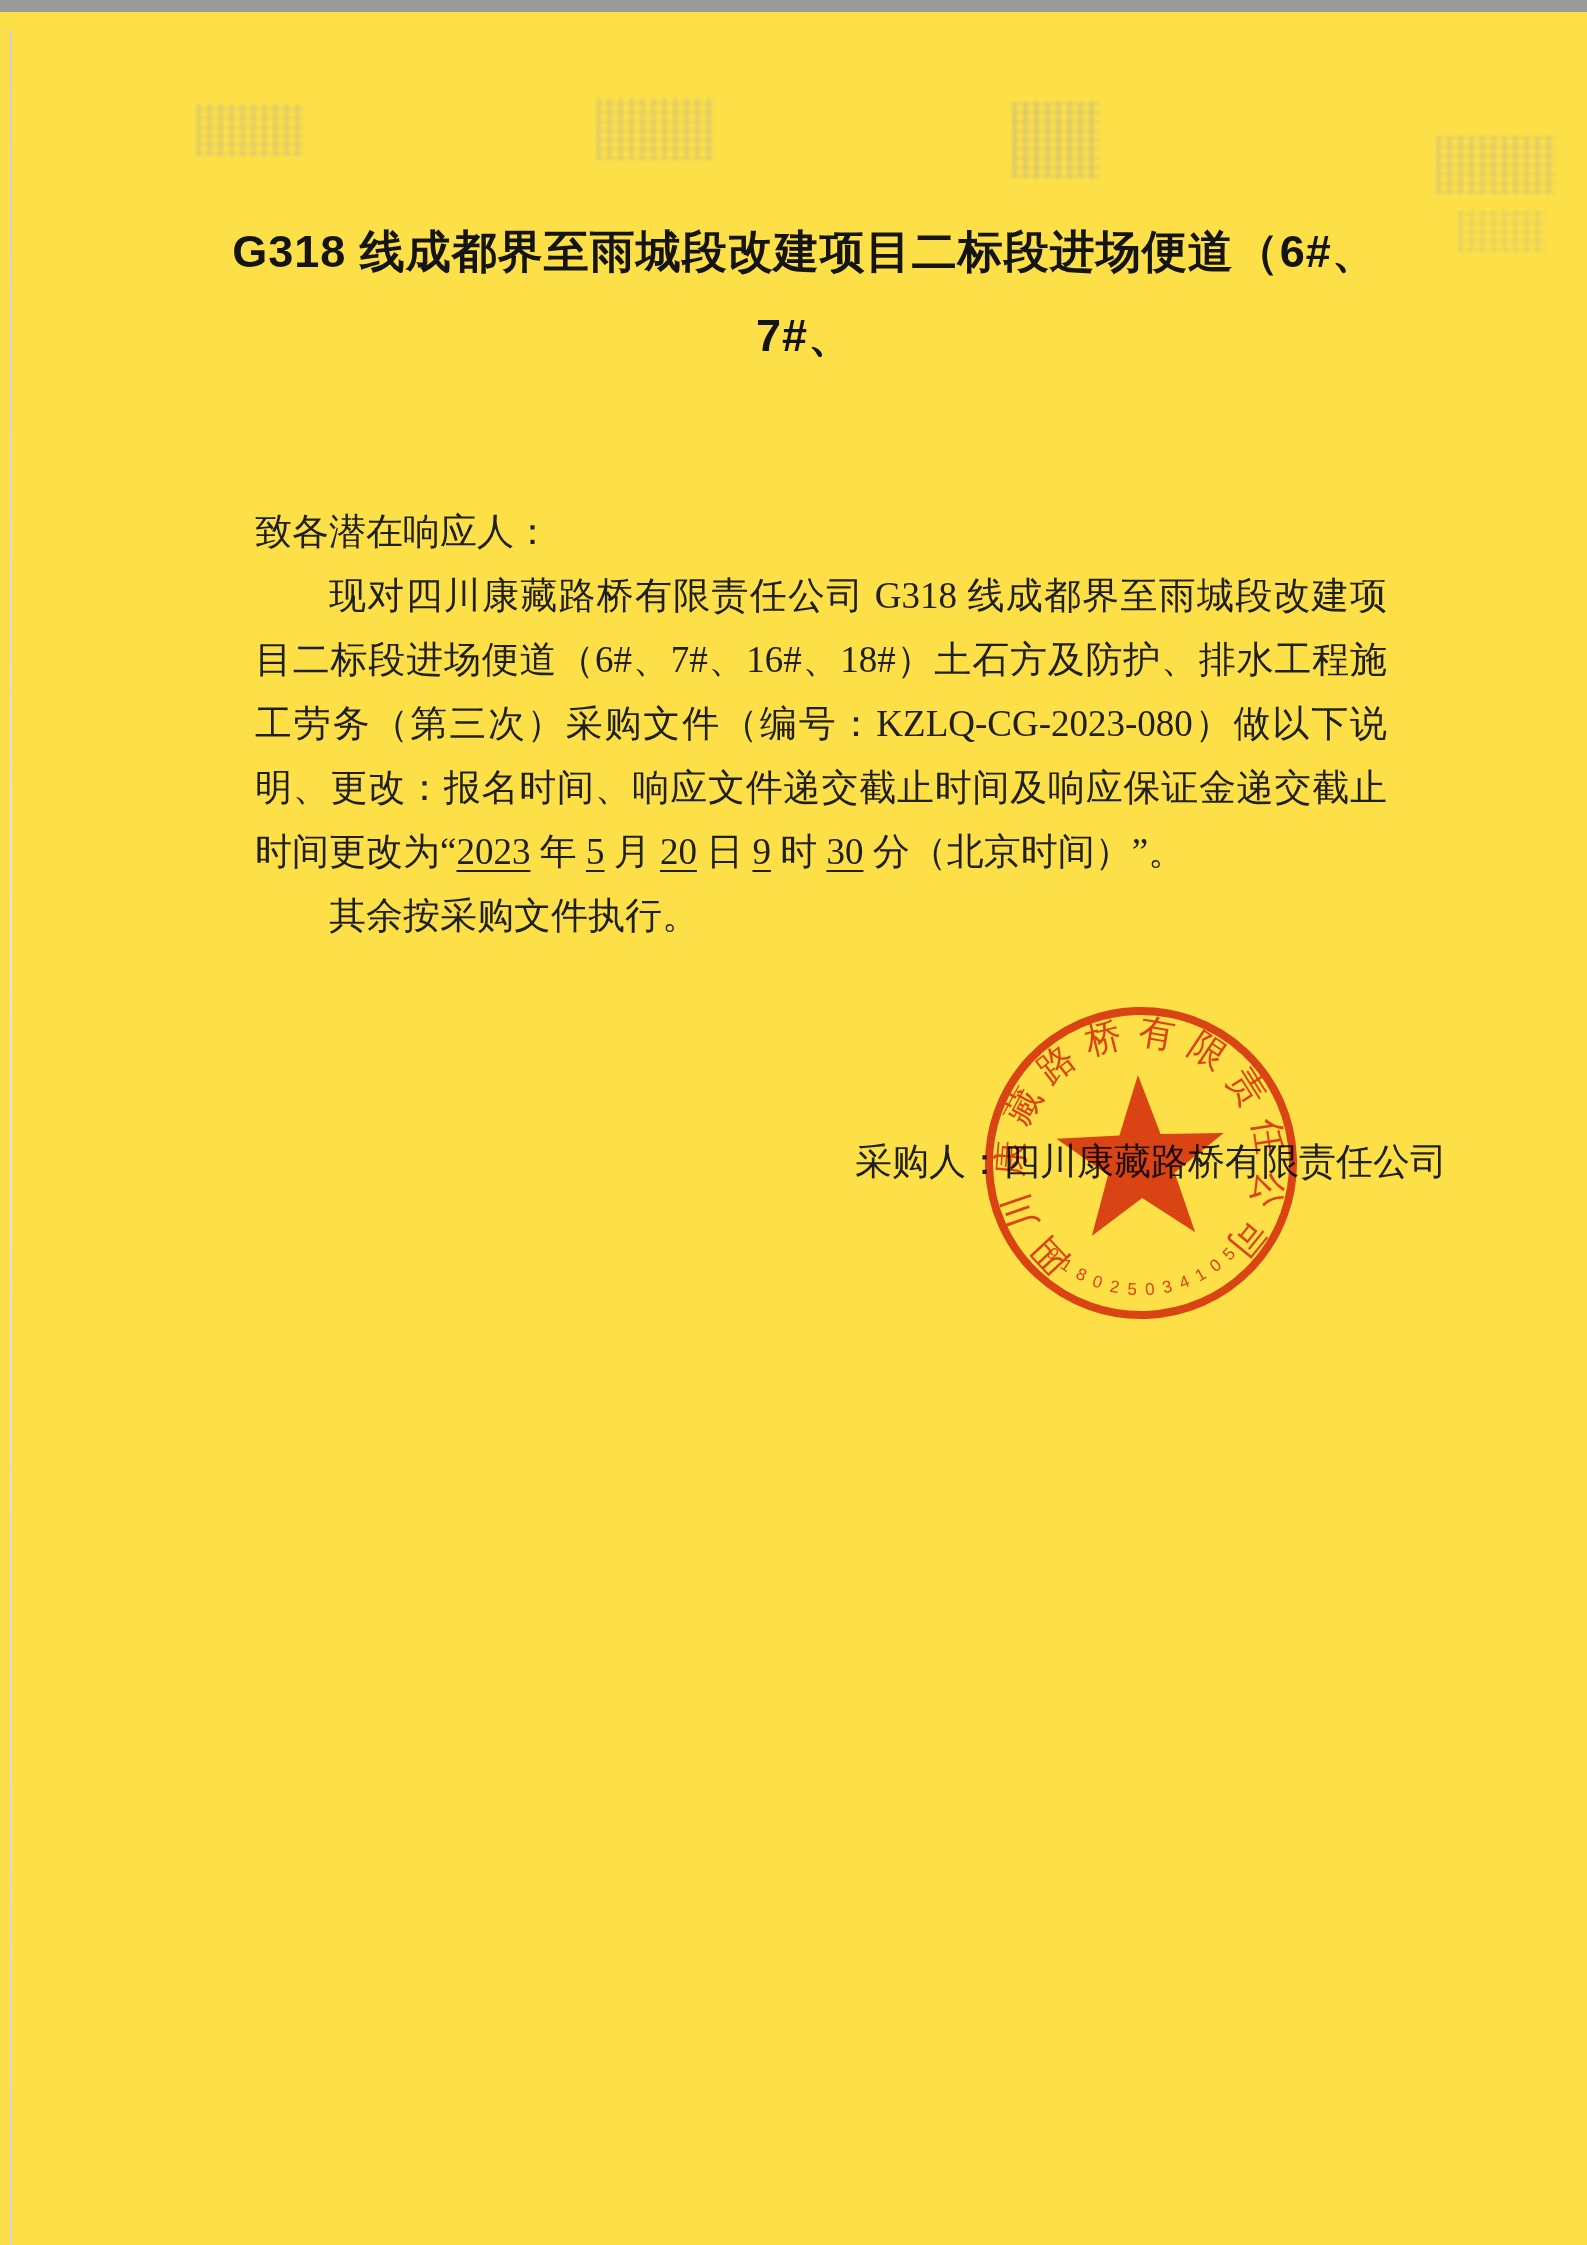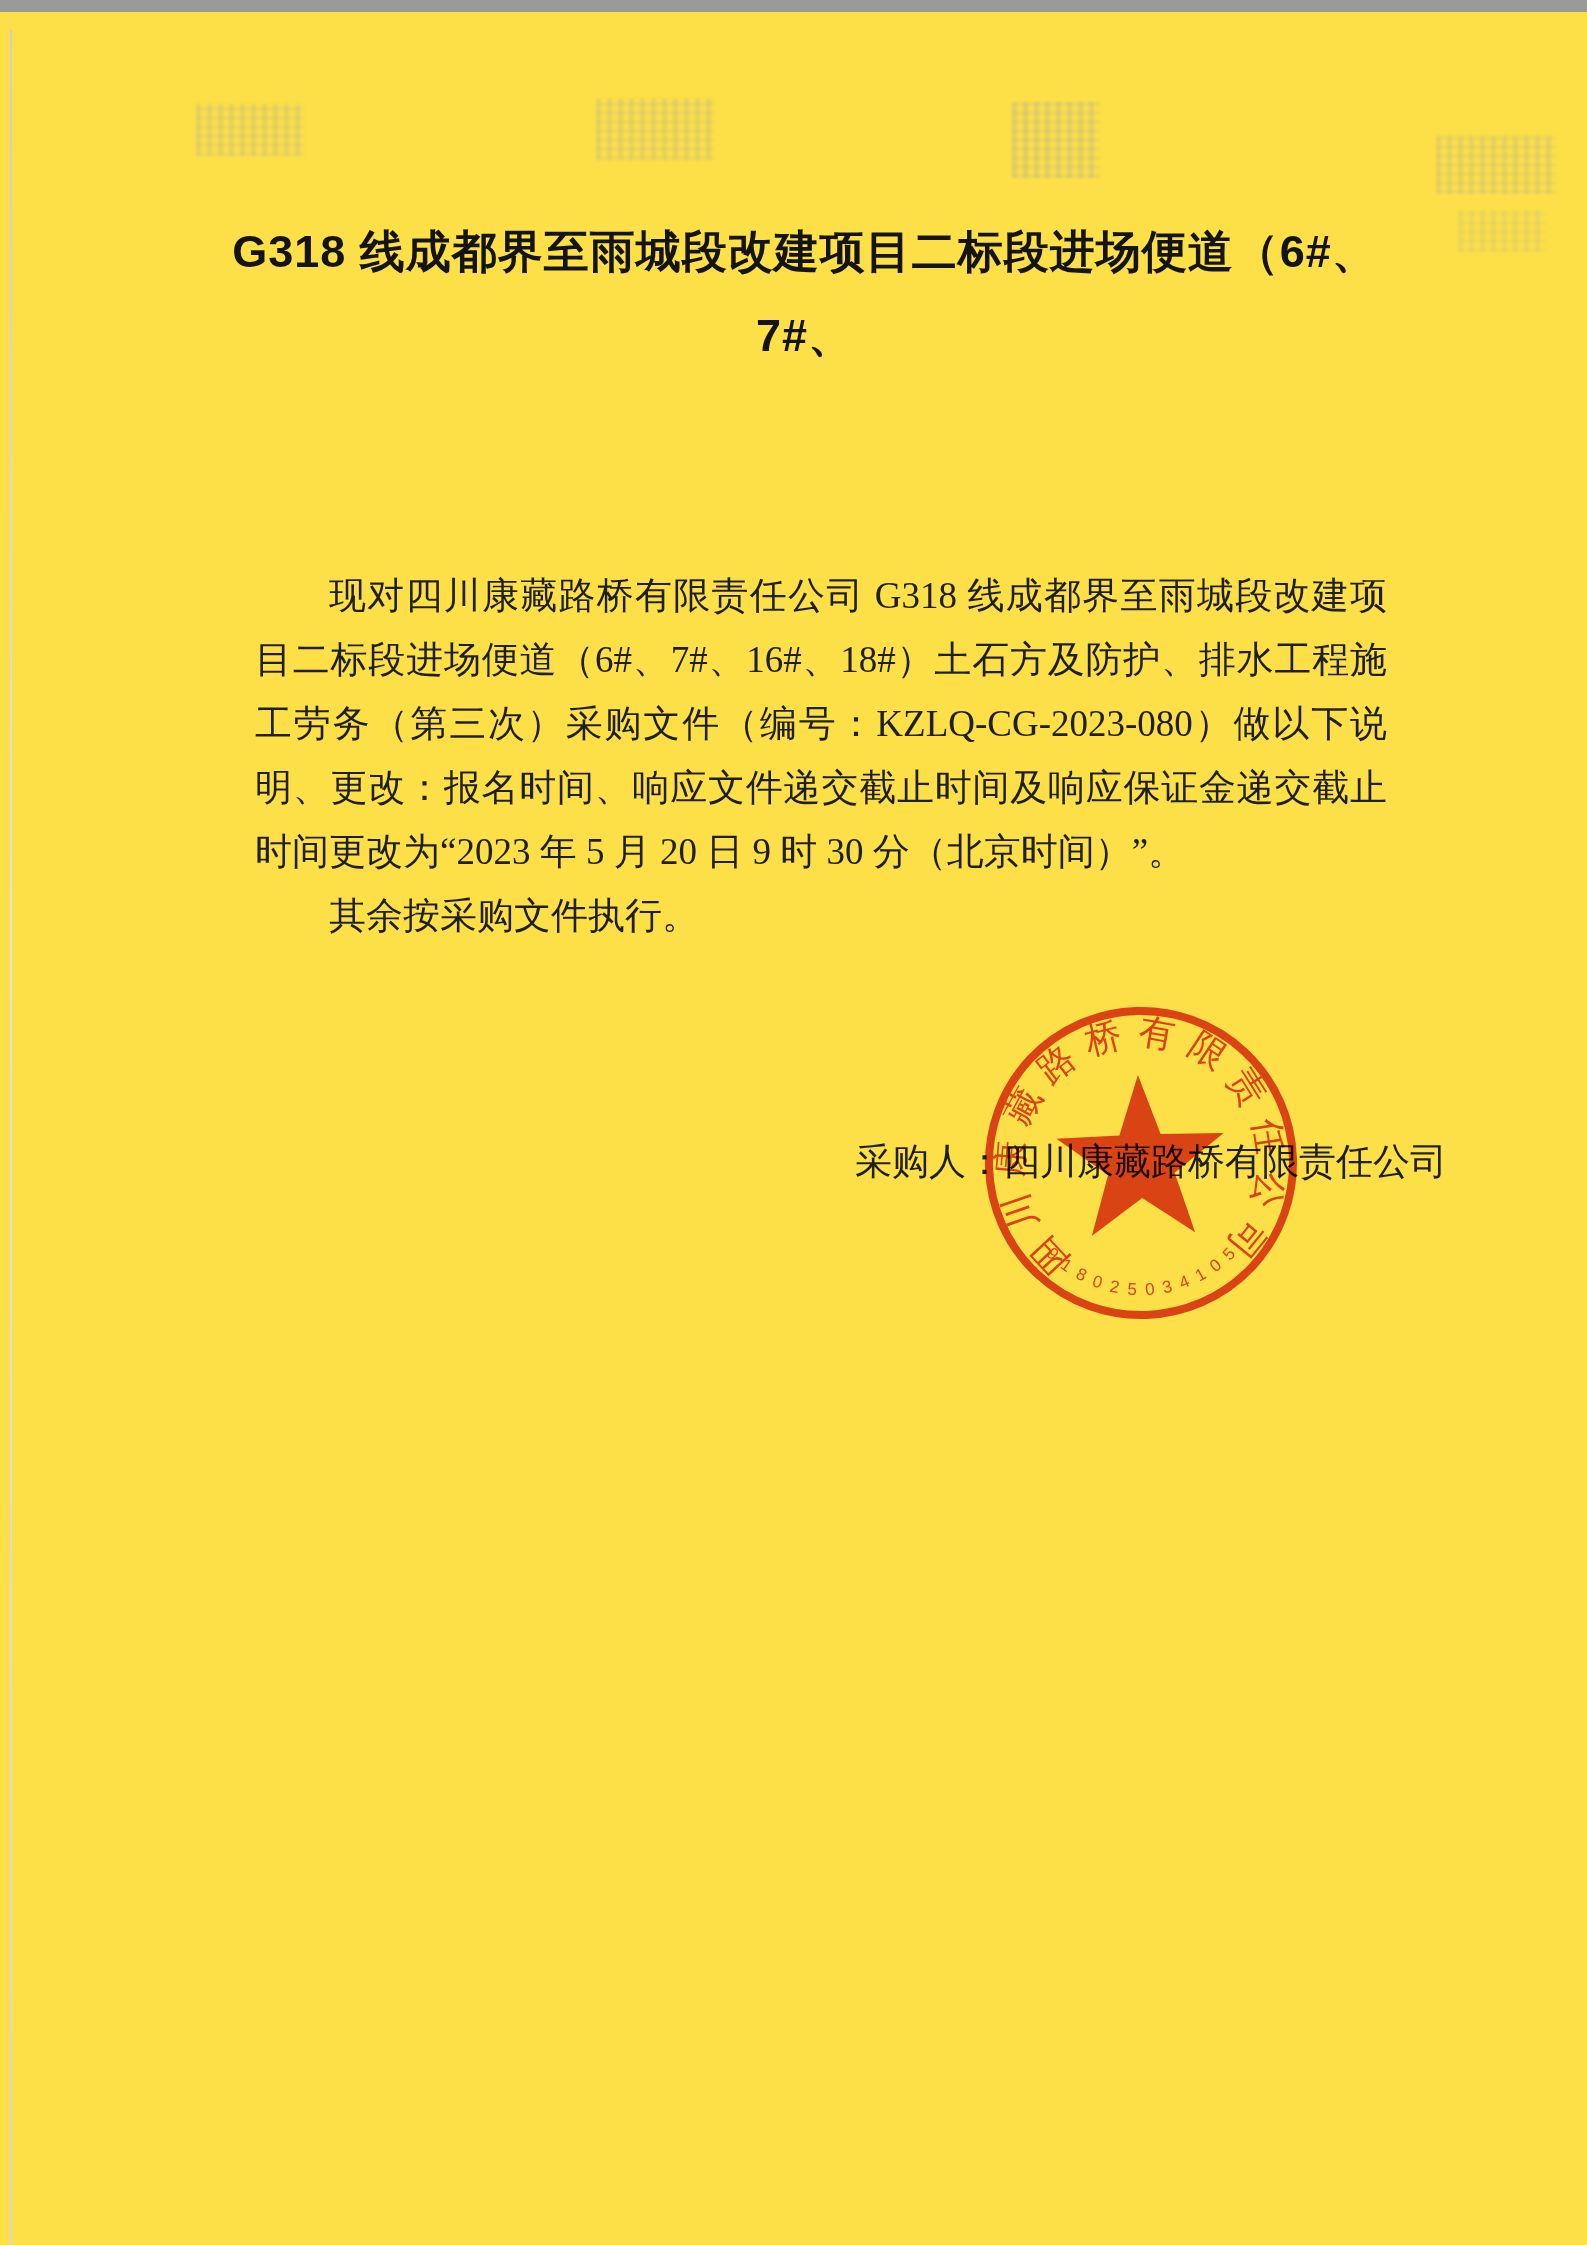--- a/index.html
+++ b/index.html
@@ -45,20 +45,21 @@
     text-align:justify;
     text-indent:2em;
     word-break:break-all;
   }
   .para2{
     position:absolute;left:255px;top:872px;width:1132px;
     font-size:37px;line-height:64px;
     text-indent:2em;
   }
   .u{
+    text-decoration:underline;
     text-underline-offset:6px;
     text-decoration-thickness:2px;
   }
   .sig-line{
     position:absolute;left:855px;top:1118px;
     font-size:37px;line-height:64px;
     white-space:nowrap;
   }
   .date-line{
     position:absolute;left:1010px;top:1180px;
@@ -87,20 +88,21 @@
   <div class="smudge" style="left:196px;top:92px;width:108px;height:52px;"></div>
   <div class="smudge" style="left:596px;top:86px;width:118px;height:62px;"></div>
   <div class="smudge" style="left:1012px;top:90px;width:88px;height:76px;opacity:.65;"></div>
   <div class="smudge" style="left:1436px;top:124px;width:120px;height:58px;"></div>
   <div class="smudge" style="left:1458px;top:198px;width:88px;height:42px;opacity:.4;"></div>
 
   <div class="title-block">
     <div>G318 线成都界至雨城段改建项目二标段进场便道（6#、7#、</div>
   </div>
 
+  <div class="salutation">致各潜在响应人：</div>
 
   <div class="para1"><span>现对四川康藏路桥有限责任公司 G318 线成都界至雨城段改建项目二标段进场便道（6#、7#、16#、18#）土石方及防护、排水工程施工劳务（第三次）采购文件（编号：KZLQ-CG-2023-080）做以下说明、更改：报名时间、响应文件递交截止时间及响应保证金递交截止时间更改为“</span><span class="u">2023</span><span> 年 </span><span class="u">5</span><span> 月 </span><span class="u">20</span><span> 日 </span><span class="u">9</span><span> 时 </span><span class="u">30</span><span> 分（北京时间）”。</span></div>
 
   <div class="para2">其余按采购文件执行。</div>
 
   <div class="sig-line"><span>采购人：</span><span>四川康藏路桥有限责任公司</span></div>
 
 
   <svg class="stamp" viewBox="0 0 320 320">
     <circle cx="160" cy="160" r="152" fill="none" stroke="var(--stamp-red,#d9382e)" stroke-width="8"></circle>

